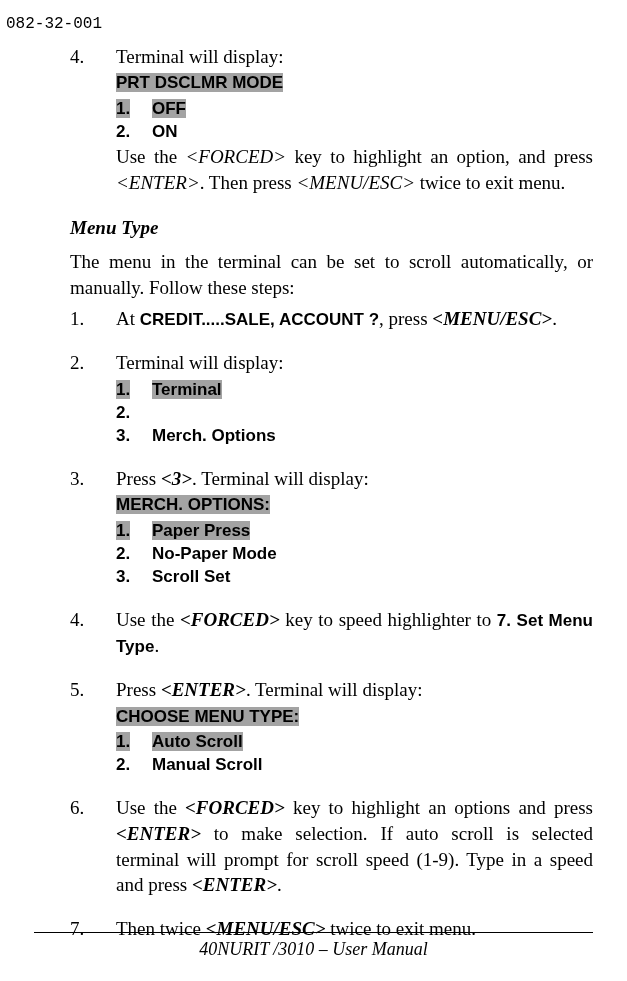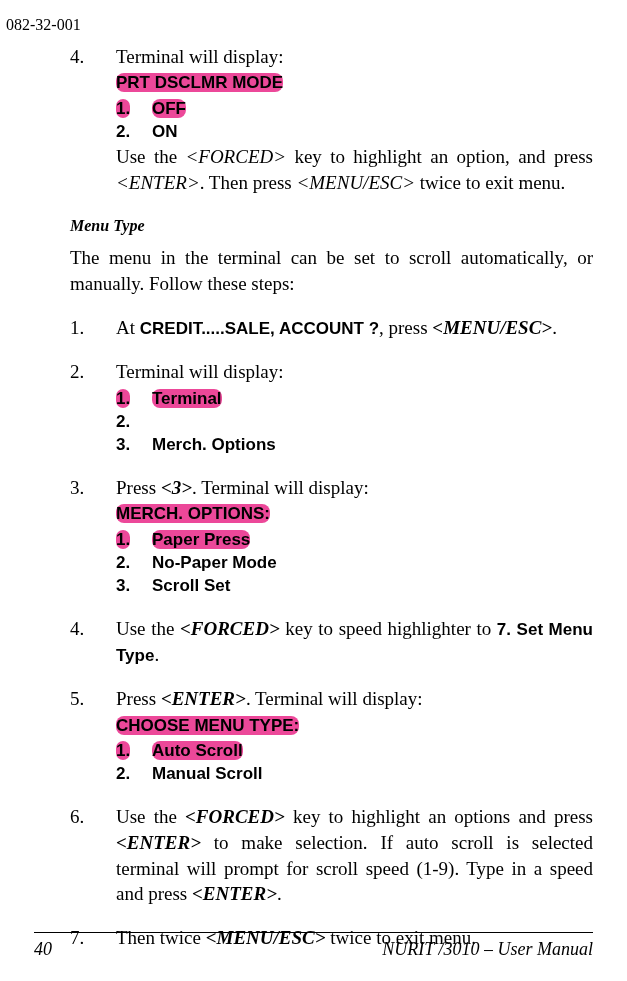--- a/index.html
+++ b/index.html
@@ -7,39 +7,39 @@
       width: 627px;
       height: 981px;
       font-family: "Times New Roman", Times, serif;
       font-size: 19px;
       line-height: 1.35;
       color: #000;
       background: #fff;
       padding: 14px 34px 20px 34px;
       position: relative;
     }
-    .doc-id { font-family: Liberation Serif, serif; font-size: 16px; margin-left: -28px; margin-bottom: 8px; }
+    .doc-id { font-family: Liberation Mono, monospace; font-size: 16px; margin-left: -28px; margin-bottom: 8px; }
     .content { padding-left: 36px; padding-right: 0; }
     .num-item { display: flex; margin-bottom: 4px; }
     .num-item .num { width: 46px; flex-shrink: 0; }
     .num-item .body { flex: 1; }
     .sub-line { display: flex; }
     .sub-line .sn { width: 36px; flex-shrink: 0; }
-    .hl { background: #ec4899; border-radius: 8px; }
+    .hl { background: #a3a3a3; }
     .sans { font-family: Arial, Helvetica, sans-serif; font-size: 17px; font-weight: bold; }
     .sans-n { font-family: Arial, Helvetica, sans-serif; font-size: 17px; font-weight: bold; }
     .justify { text-align: justify; }
-    .heading { font-style: italic; font-weight: bold; font-size: 16px; margin-top: 20px; margin-bottom: 8px; }
-    .para { text-align: justify; margin-bottom: 19px; }
+    .heading { font-style: italic; font-weight: bold; font-size: 19px; margin-top: 20px; margin-bottom: 8px; }
+    .para { text-align: justify; margin-bottom: 6px; }
     .footer {
       position: absolute;
       left: 34px; right: 34px; bottom: 20px;
       border-top: 1.5px solid #000;
       padding-top: 4px;
-      display: flex; justify-content: space-between;
+      display: flex; justify-content: center;
       font-style: italic; font-size: 18px;
     }
     .footer .pn { font-style: italic; }
     .gap { height: 14px; }
   </style>
 </head>
 <body>
 
 <div class="doc-id">082-32-001</div>
 

